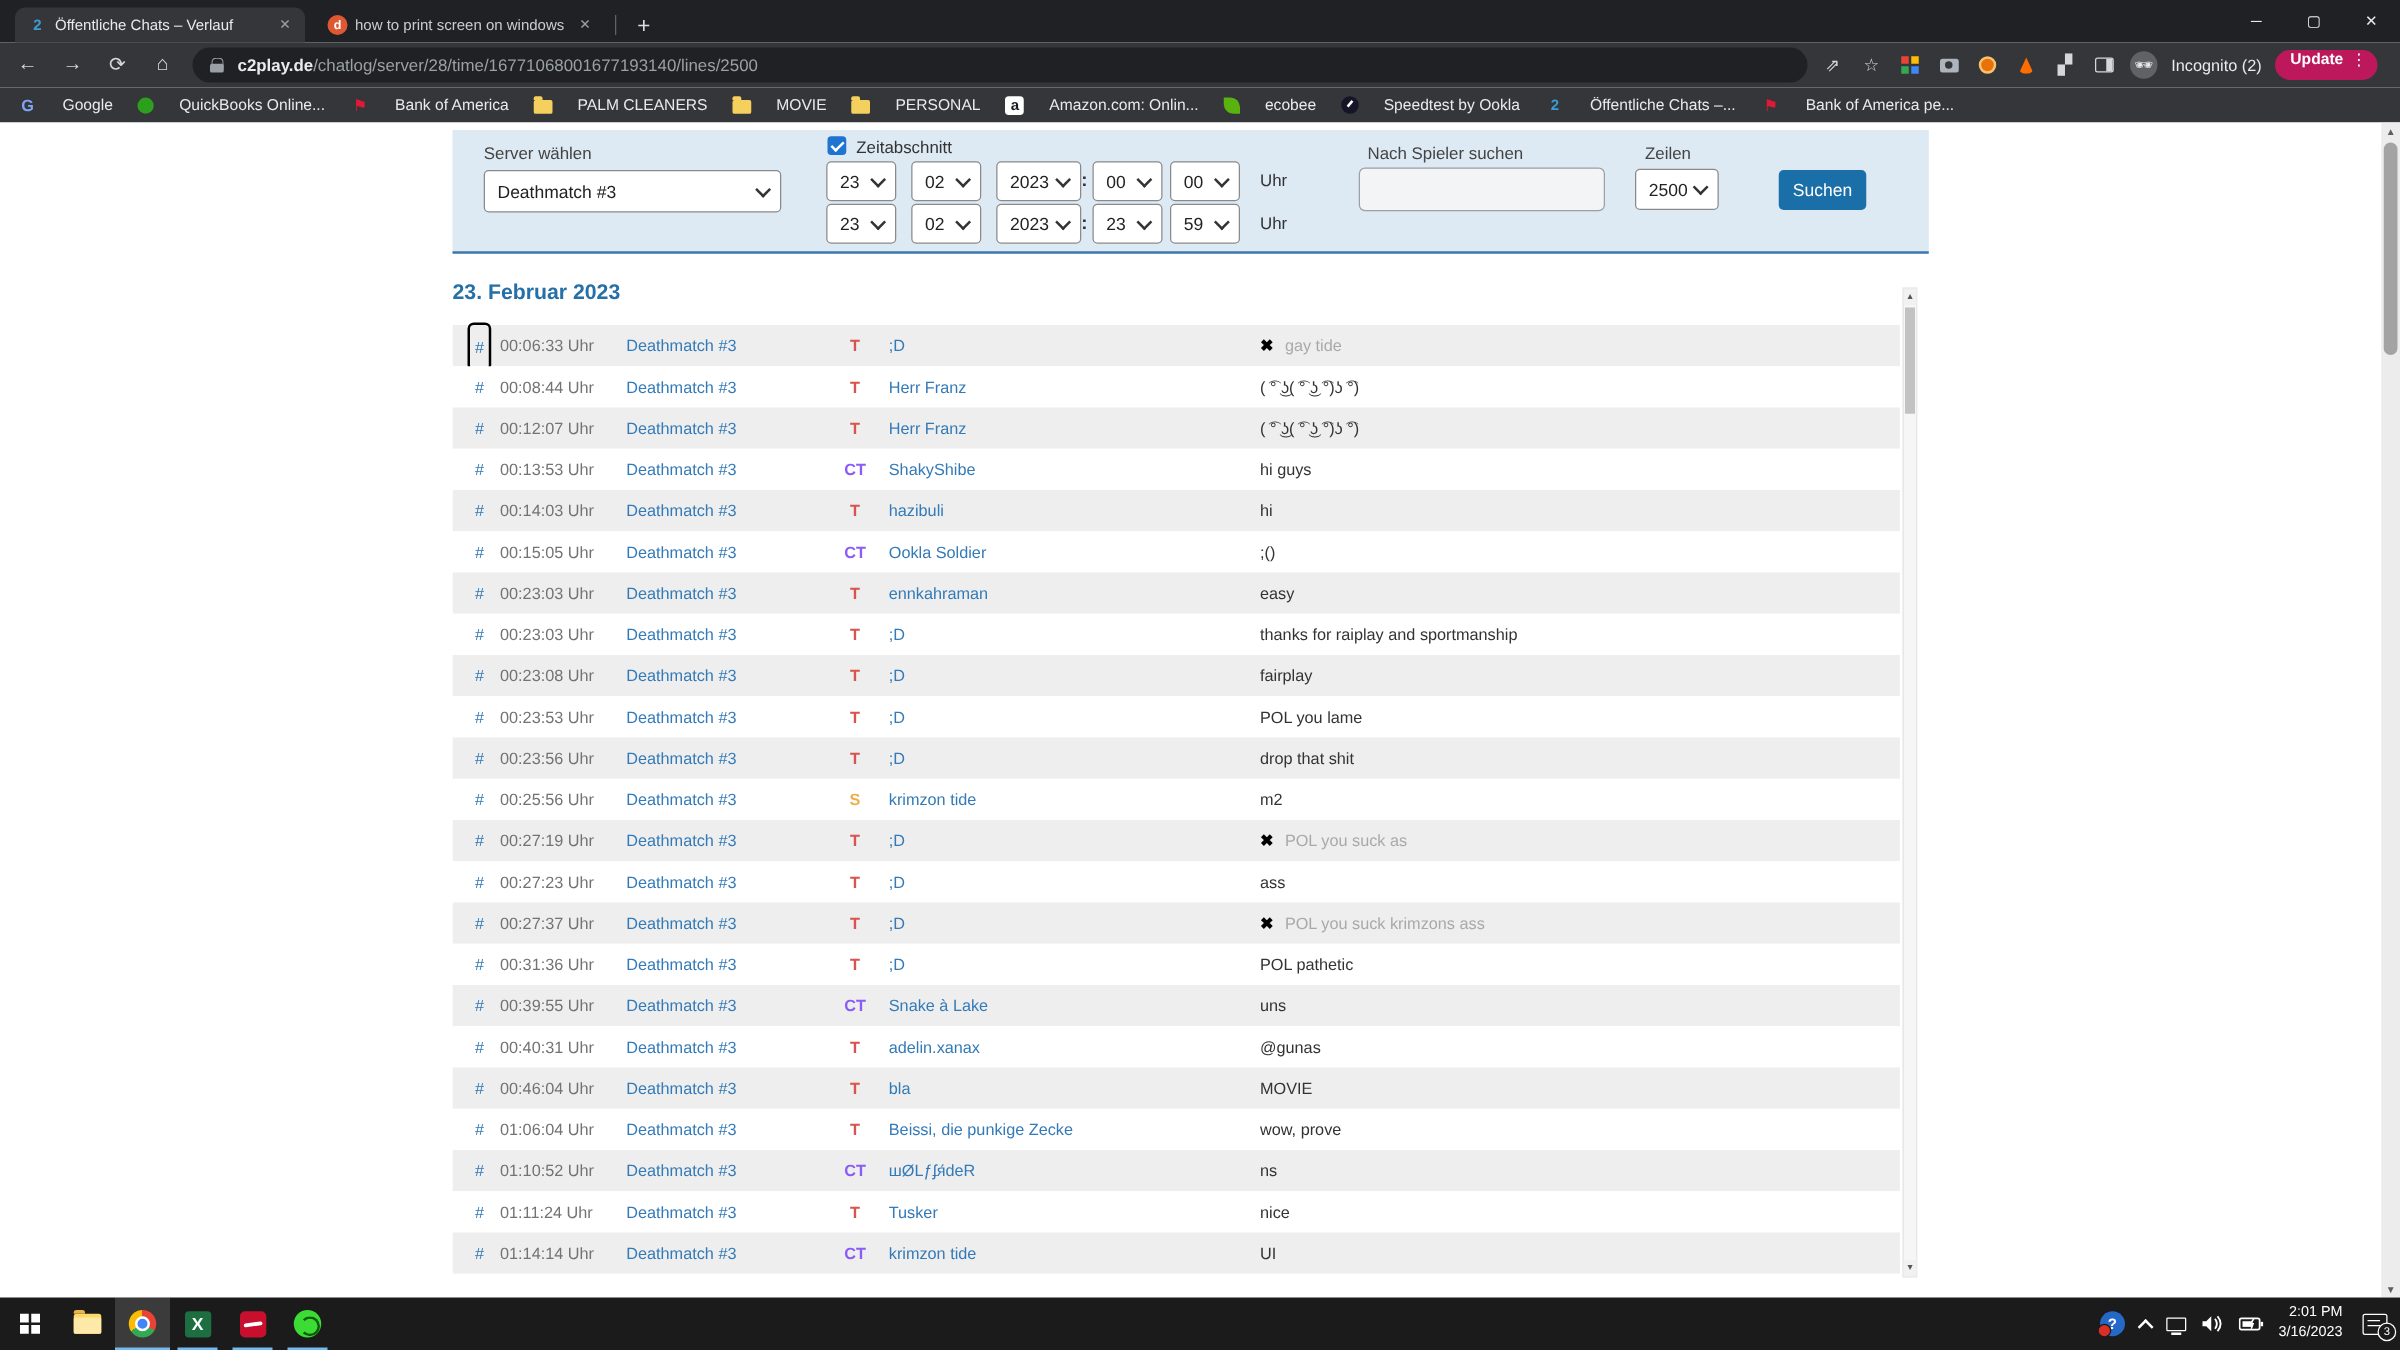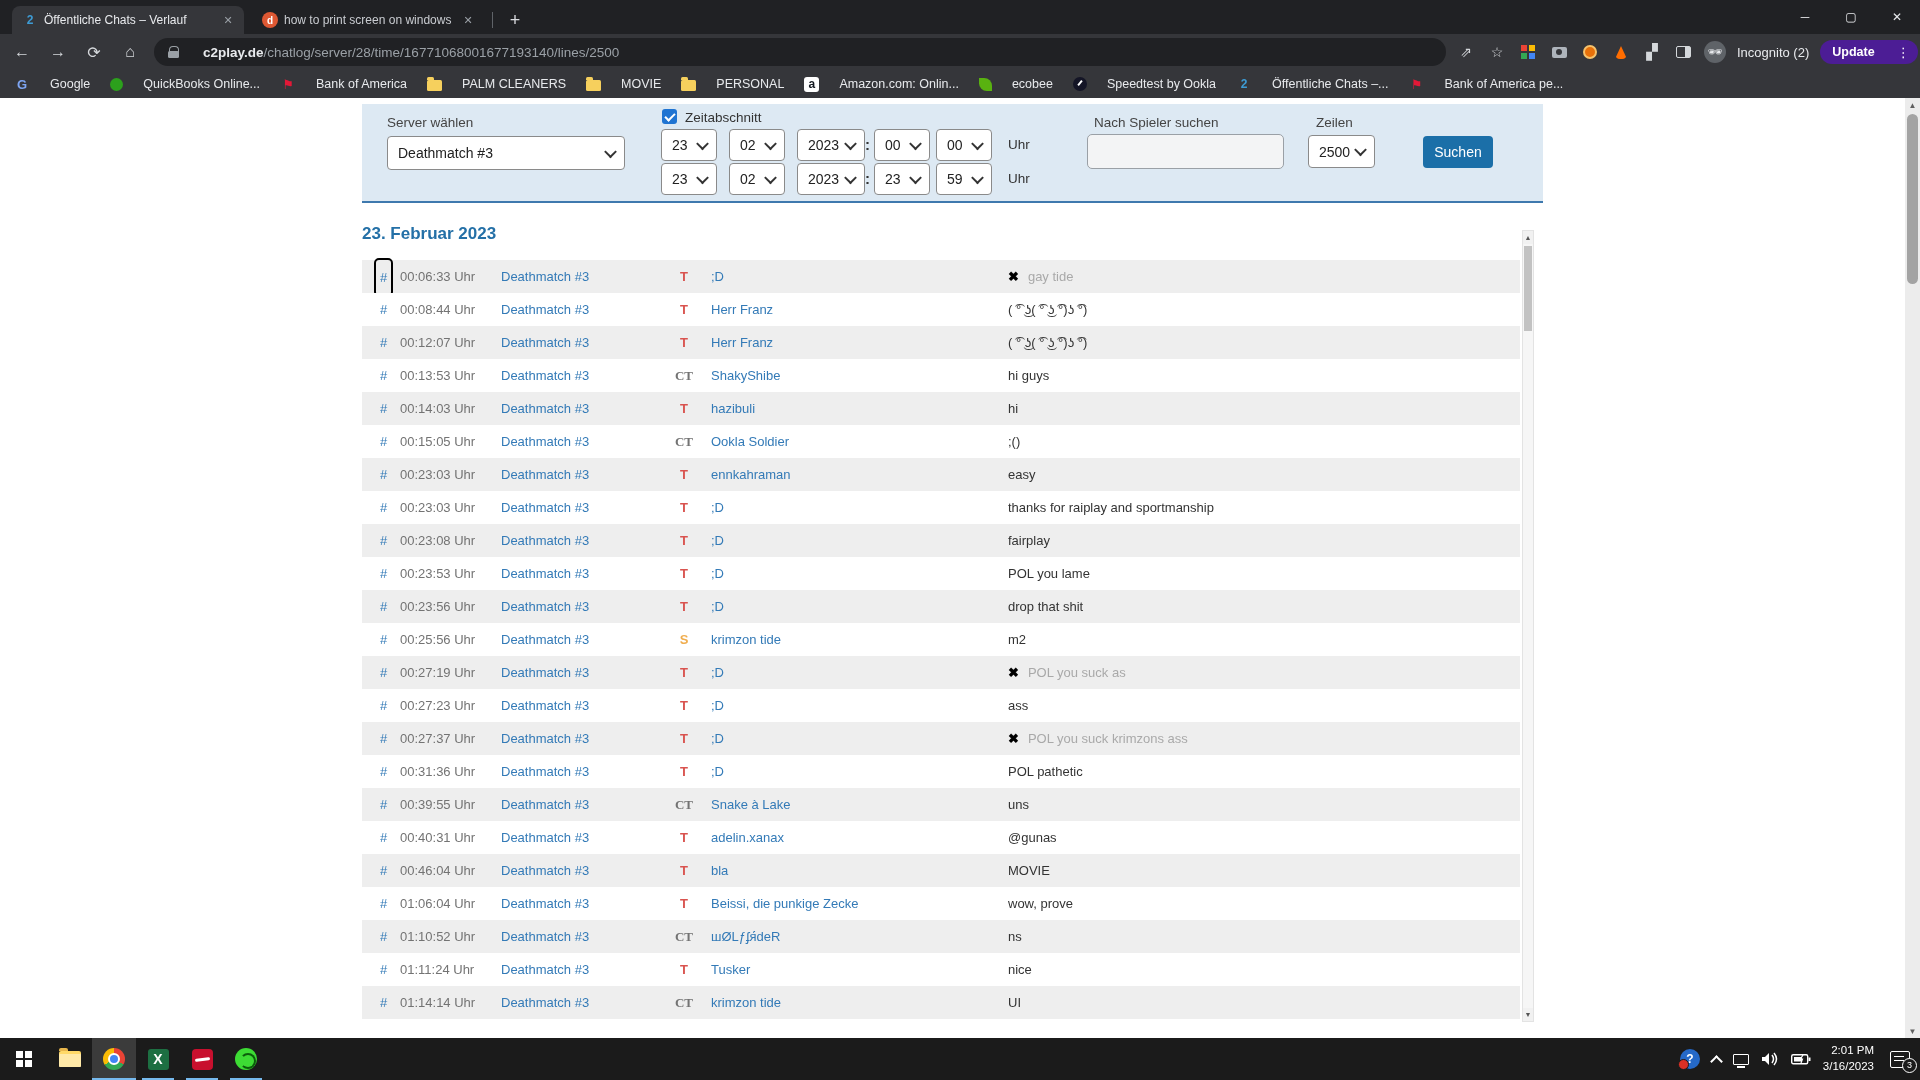--- a/index.html
+++ b/index.html
@@ -29,42 +29,42 @@
   .toolbar { position:relative; height:36px; background:#35363a; display:flex; align-items:center; }
   .nav-ic { width:28px; height:28px; margin-left:8px; color:#d5d8db; font-size:16px;
             display:flex; align-items:center; justify-content:center; border-radius:50%; flex:0 0 28px;}
   .url-pill { position:relative; margin-left:10px; width:1292px; height:28px; background:#202124;
               border-radius:14px; display:flex; align-items:center; padding:0 14px; }
   .lock-icon { width:12px; height:12px; margin-right:10px; position:relative; }
   .lock-icon::before { content:""; position:absolute; left:1px; top:0; width:8px; height:8px;
               border:1.5px solid #9aa0a6; border-radius:4px 4px 0 0; border-bottom:none; }
   .lock-icon::after { content:""; position:absolute; left:0; top:5px; width:11px; height:7px;
               background:#9aa0a6; border-radius:1.5px; }
-  .url-text { font-size:13.5px; white-space:nowrap;margin-left:13px; }
+  .url-text { font-size:13.5px; white-space:nowrap; }
   .url-domain { color:#e8eaed; font-weight:bold; }
   .url-path { color:#9aa0a6; }
   .tb-right { display:flex; align-items:center; margin-left:10px; gap:11px; }
   .small-ic { width:20px; height:20px; display:flex; align-items:center; justify-content:center;
               color:#d5d8db; font-size:14px; flex:0 0 auto; }
   .ext-grid { width:14px; height:14px; display:grid; grid-template-columns:6px 6px; grid-template-rows:6px 6px; gap:2px; }
   .ext-grid i { display:block; }
   .ext-circle { width:14px; height:14px; border-radius:50%; background:#e8710a; border:2px solid #f6c26b; }
   .ext-flame { width:0; height:0; border-left:6px solid transparent; border-right:6px solid transparent;
                border-bottom:13px solid #ff6d00; border-radius:40%; }
   .ext-camera { width:15px; height:11px; background:#aeb4bb; border-radius:2px; position:relative; }
   .ext-camera::after { content:""; position:absolute; left:4.5px; top:2.5px; width:6px; height:6px;
                border-radius:50%; background:#35363a; }
   .ext-puzzle { color:#d5d8db; font-size:15px; }
   .ext-panel { width:15px; height:12px; border:1.5px solid #d5d8db; border-radius:2px; position:relative; }
   .ext-panel::after { content:""; position:absolute; right:0; top:0; width:5px; height:100%; background:#d5d8db; }
   .avatar { width:22px; height:22px; border-radius:50%; background:#5f6368; color:#e8eaed;
             display:flex; align-items:center; justify-content:center; font-size:12px; }
   .incog-label { color:#e8eaed; font-size:13px; white-space:nowrap; }
-  .update-chip { height:24px; background:#4c1d95; border-radius:12px; color:#fff; font-size:12.5px;
-                 display:flex; align-items:center; padding:0 8px 0 12px; gap:22px; font-weight:bold; }
+  .update-chip { height:24px; background:#be185d; border-radius:12px; color:#fff; font-size:12.5px;
+                 display:flex; padding:0 8px 0 12px; gap:6px; font-weight:bold; }
   .update-dots { font-weight:normal; font-size:13px; }
 
   
   .bookmarksbar { height:28px; background:#35363a; display:flex; align-items:center; padding-left:14px; gap:20px; }
   .bm-item { display:flex; align-items:center; gap:20px; color:#e8eaed; font-size:12.5px; white-space:nowrap; }
   .bm-icon { width:16px; height:16px; display:inline-flex; align-items:center; justify-content:center; font-size:12px; }
   .icon-google-g::before { content:"G"; font-weight:bold; color:#7ea6f4; font-size:13px; }
   .icon-quickbooks-green-circle { background:#2ca01c; border-radius:50%; width:13px; height:13px; }
   .icon-red-flag::before { content:"⚑"; color:#e31837; font-size:13px; }
   .icon-yellow-folder { width:15px; height:11px; background:#f6d05d; border-radius:1.5px; position:relative; margin-top:3px;}
@@ -106,21 +106,21 @@
   .date-heading { position:absolute; left:0; top:14px; font-size:17px; font-weight:bold; color:#2470a7; }
   .rows { position:absolute; left:0; top:50px; width:1158px; }
   .log-row { position:relative; height:33px; line-height:33px; font-size:13px; color:#333; background:#fff; }
   .log-row.odd { background:#eee; }
   .cell { position:absolute; white-space:nowrap; }
   .hash { left:18px; color:#337ab7; text-decoration:none; }
   .hash.focused { outline:2px solid #000; border-radius:3px; padding:1px 4px; left:14px; }
   .c-time { left:38px; color:#737373; }
   .c-server { left:139px; color:#337ab7; text-decoration:none; }
   .c-team { left:300px; width:44px; text-align:center; font-weight:bold; }
-  .team-T { color:#d9534f; } .team-CT { color:#737373;font-family:Liberation Serif, serif; } .team-S { color:#f0ad4e; }
+  .team-T { color:#d9534f; } .team-CT { color:#8b5cf6; } .team-S { color:#f0ad4e; }
   .c-player { left:349px; color:#337ab7; text-decoration:none; }
   .c-msg { left:646px; color:#333; }
   .c-msg.censored { color:#a9a9a9; }
   .x-icon { color:#000; font-weight:bold; margin-right:9px; font-style:normal; }
 
   .inner-scrollbar { position:absolute; right:0; top:20px; width:12px; height:792px;
         background:#f6f6f6; border:1px solid #e3e3e3; }
   .inner-scrollbar .iarr { position:absolute; left:0; width:10px; height:13px; background:#f1f1f1; color:#555;
         font-size:7px; display:flex; align-items:center; justify-content:center; }
   .inner-scrollbar .iarr.down { bottom:0; }

